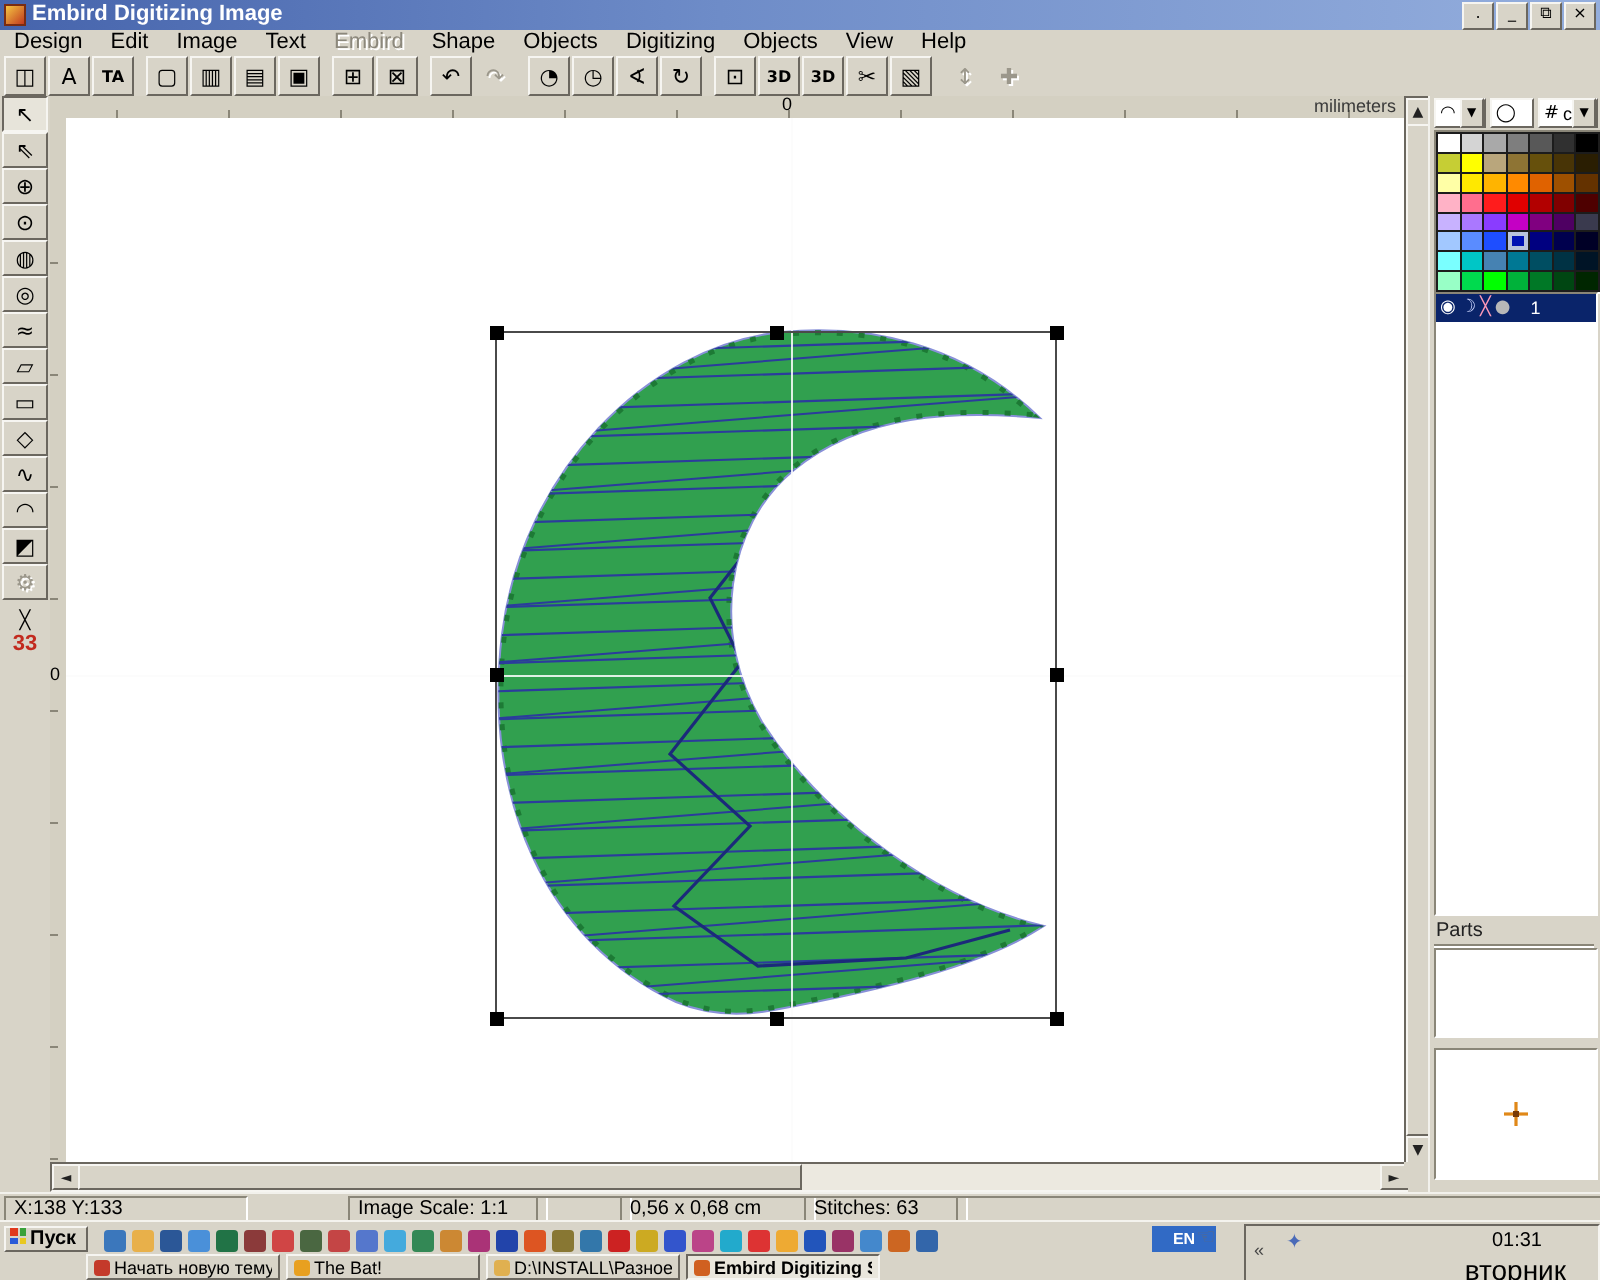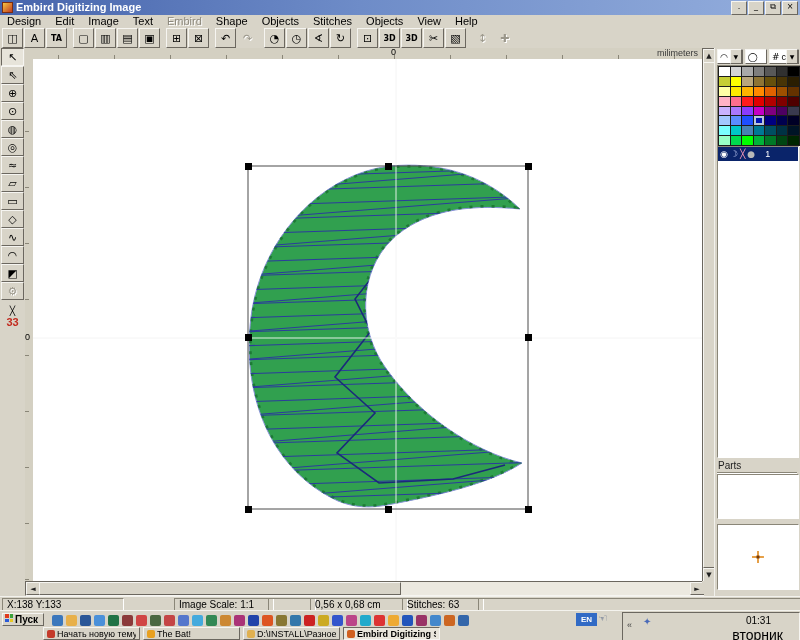--- a/index.html
+++ b/index.html
@@ -89,21 +89,21 @@
   .st-panel{position:absolute;top:1px;height:11px;line-height:11px;padding:0 4px;font-size:10px;white-space:nowrap;}
   
   #taskbar{left:0;top:610px;width:800px;height:30px;background:#d8d4c8;border-top:1px solid #f4f3ee;}
   #startbtn{position:absolute;left:2px;top:2px;width:42px;height:13px;background:#d8d4c8;display:flex;align-items:flex-start;
     gap:2px;padding:0 2px;box-sizing:border-box;}
   #startbtn .flag{width:8px;height:8px;display:grid;grid-template-columns:1fr 1fr;grid-template-rows:1fr 1fr;gap:1px;}
   #startbtn .flag i{display:block;}
   #startbtn .lbl{font-weight:bold;font-size:10px;}
   #quicklaunch{position:absolute;left:52px;top:2px;width:500px;height:14px;display:flex;align-items:center;gap:3px;}
   .ql-icon{width:11px;height:11px;border-radius:2px;}
-  #lang-ind{position:absolute;left:576px;top:2px;width:21px;height:13px;background:#316ac5;color:#fff;
+  #lang-ind{position:absolute;left:576px;top:2px;width:32px;height:13px;background:#316ac5;color:#fff;
     font-size:8px;font-weight:bold;display:flex;align-items:center;justify-content:center;}
   #hand-icon{position:absolute;left:598px;top:1px;font-size:11px;color:#5a6a88;font-family:"DejaVu Sans",sans-serif;}
   #tray{position:absolute;left:622px;top:1px;width:176px;height:27px;}
   #tray .chev{position:absolute;left:4px;top:7px;font-size:9px;color:#444;}
   #tray .trayic{position:absolute;left:20px;top:3px;font-size:10px;color:#4a6ab8;font-family:"DejaVu Sans",sans-serif;}
   #tray .time{position:absolute;right:28px;top:2px;font-size:10px;}
   #tray .day{position:absolute;right:16px;top:14px;font-size:14px;}
   #taskbuttons{position:absolute;left:43px;top:16px;height:13px;display:flex;gap:3px;}
   .task-btn{width:97px;height:13px;background:#d8d4c8;display:flex;align-items:center;gap:2px;
     padding:0 3px;box-sizing:border-box;overflow:hidden;}
@@ -127,21 +127,21 @@
 </div>
 
 <div id="menubar" class="abs">
     <span class="menu-item">Design</span>
     <span class="menu-item">Edit</span>
     <span class="menu-item">Image</span>
     <span class="menu-item">Text</span>
     <span class="menu-item disabled">Embird</span>
     <span class="menu-item">Shape</span>
     <span class="menu-item">Objects</span>
-    <span class="menu-item">Stitches</span>
+    <span class="menu-item">Digitizing</span>
     <span class="menu-item">Objects</span>
     <span class="menu-item">View</span>
     <span class="menu-item">Help</span>
   </div>
 
 <div id="toolbar" class="abs">
     <span class="tb-btn out">◫</span>
     <span class="tb-btn out">A</span>
     <span class="tb-btn out small-label">TA</span>
     <span class="tb-sep"></span>

